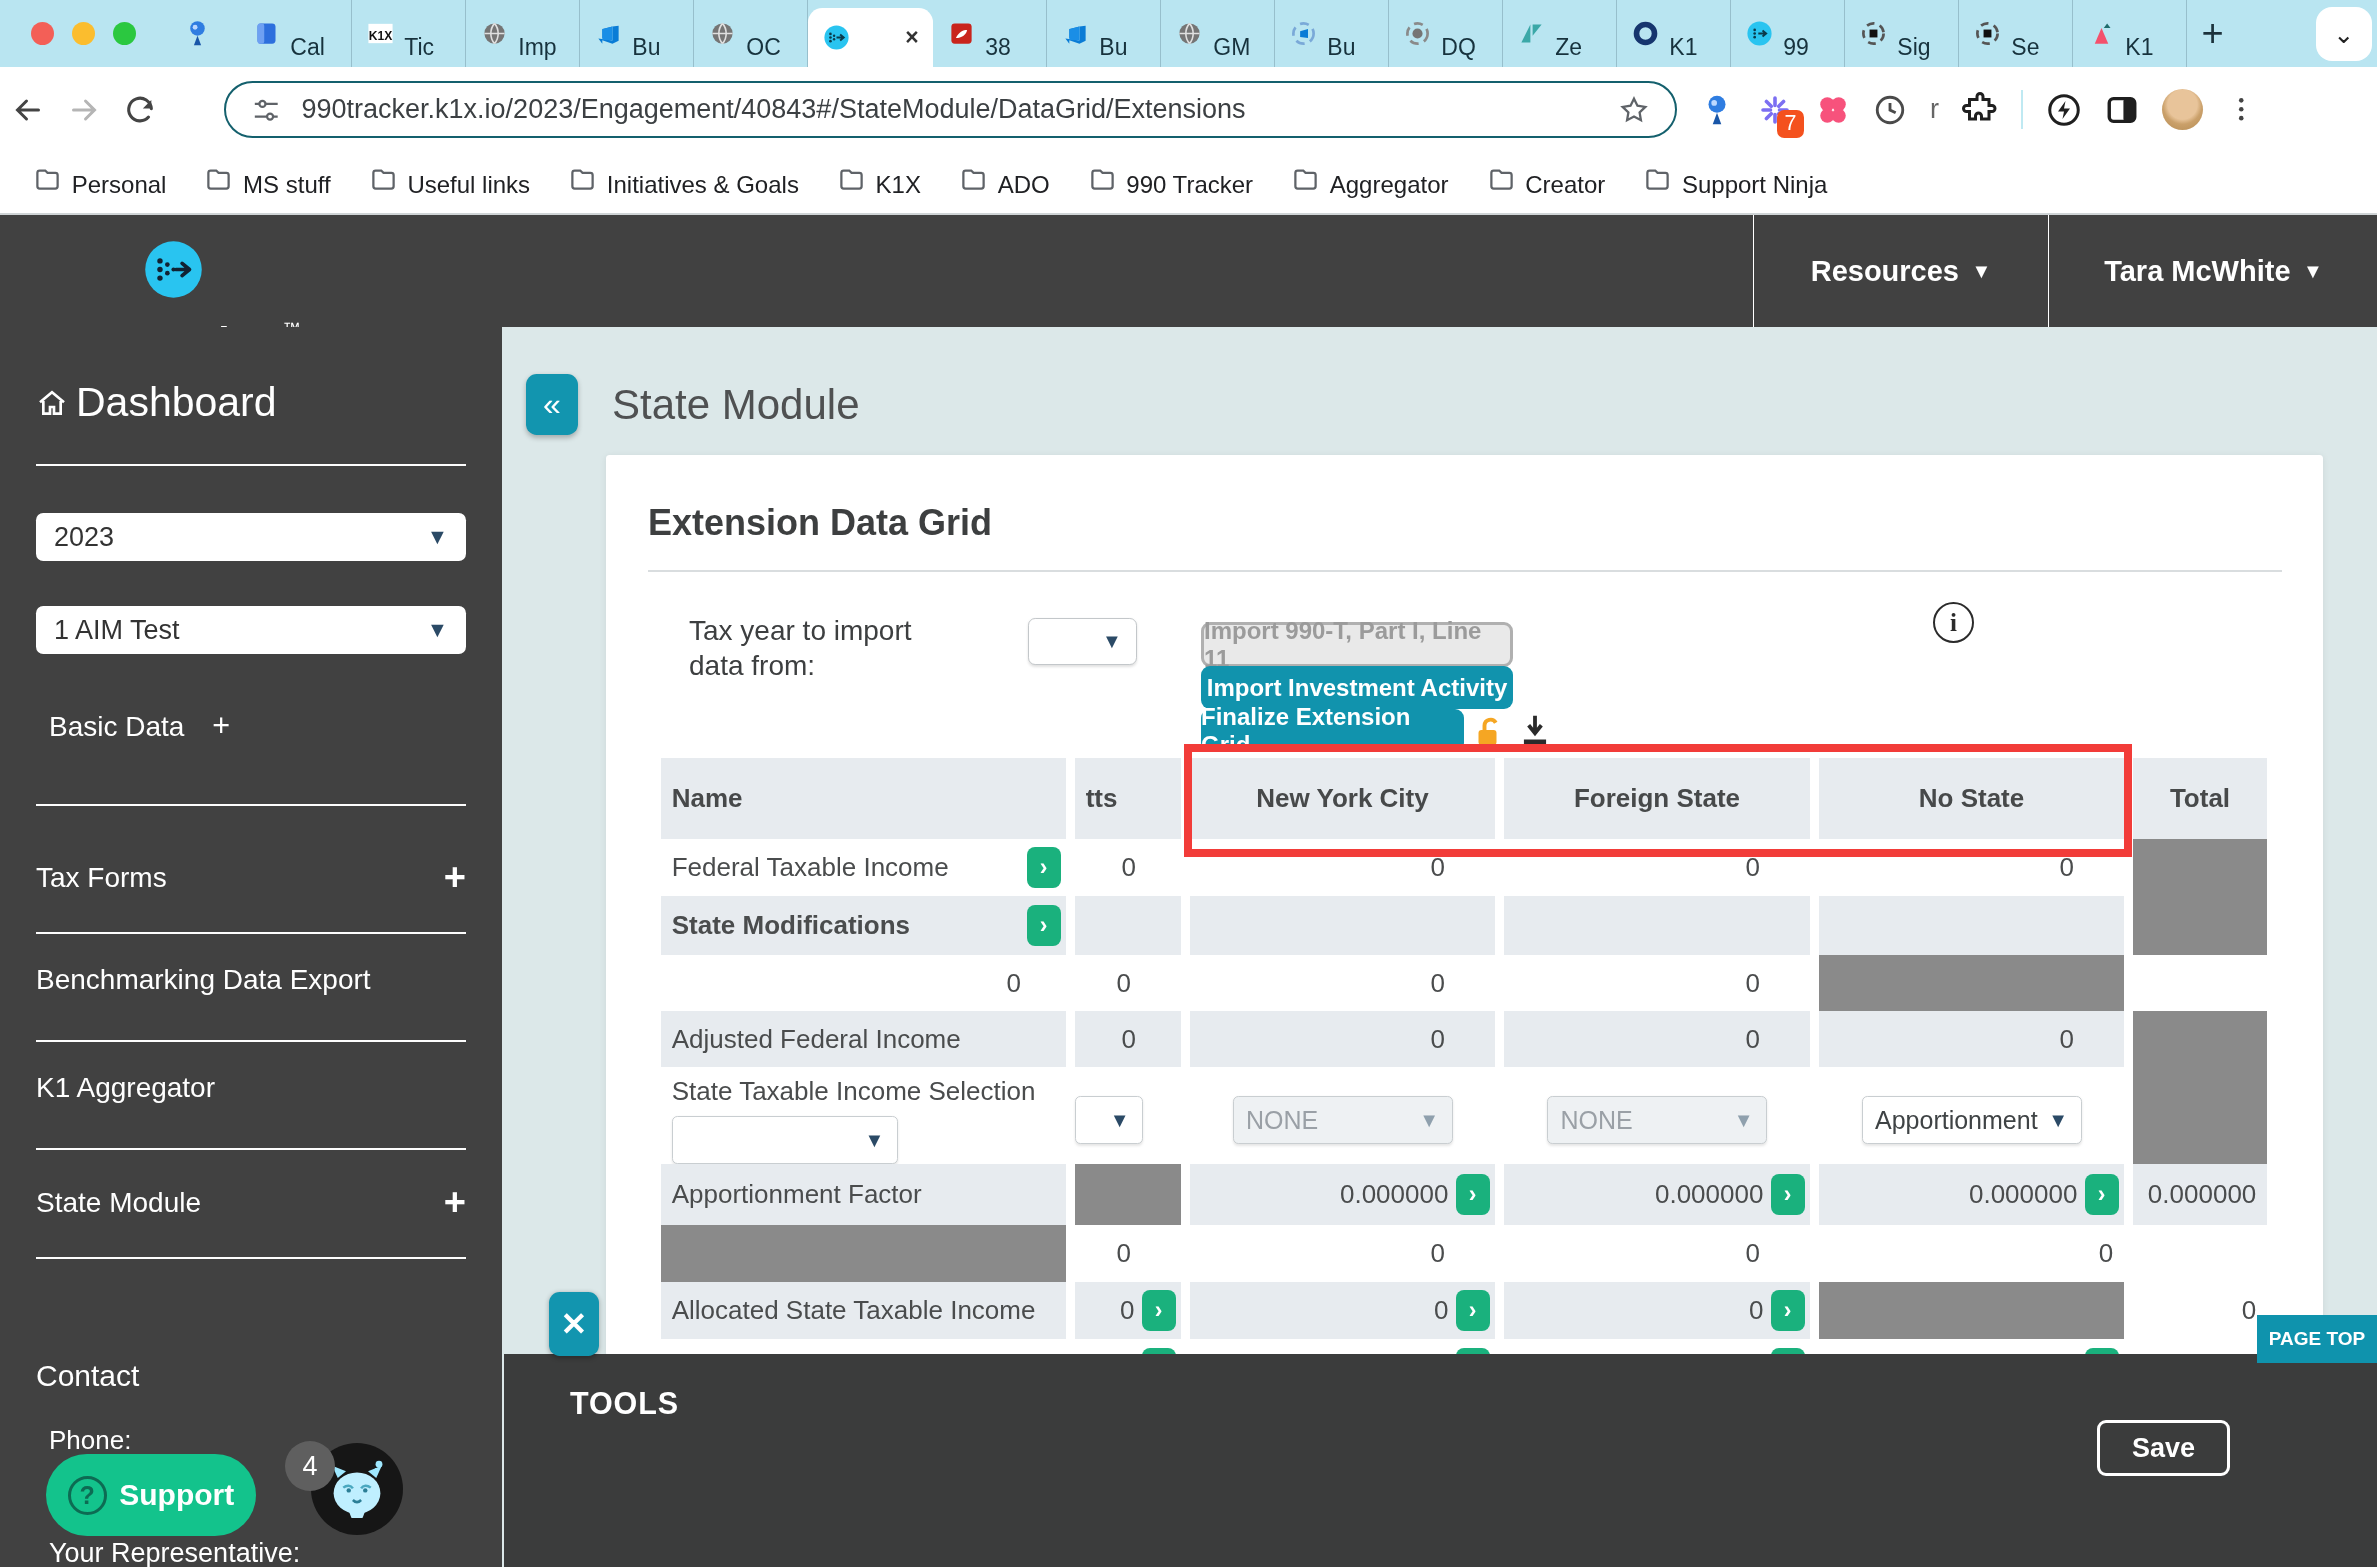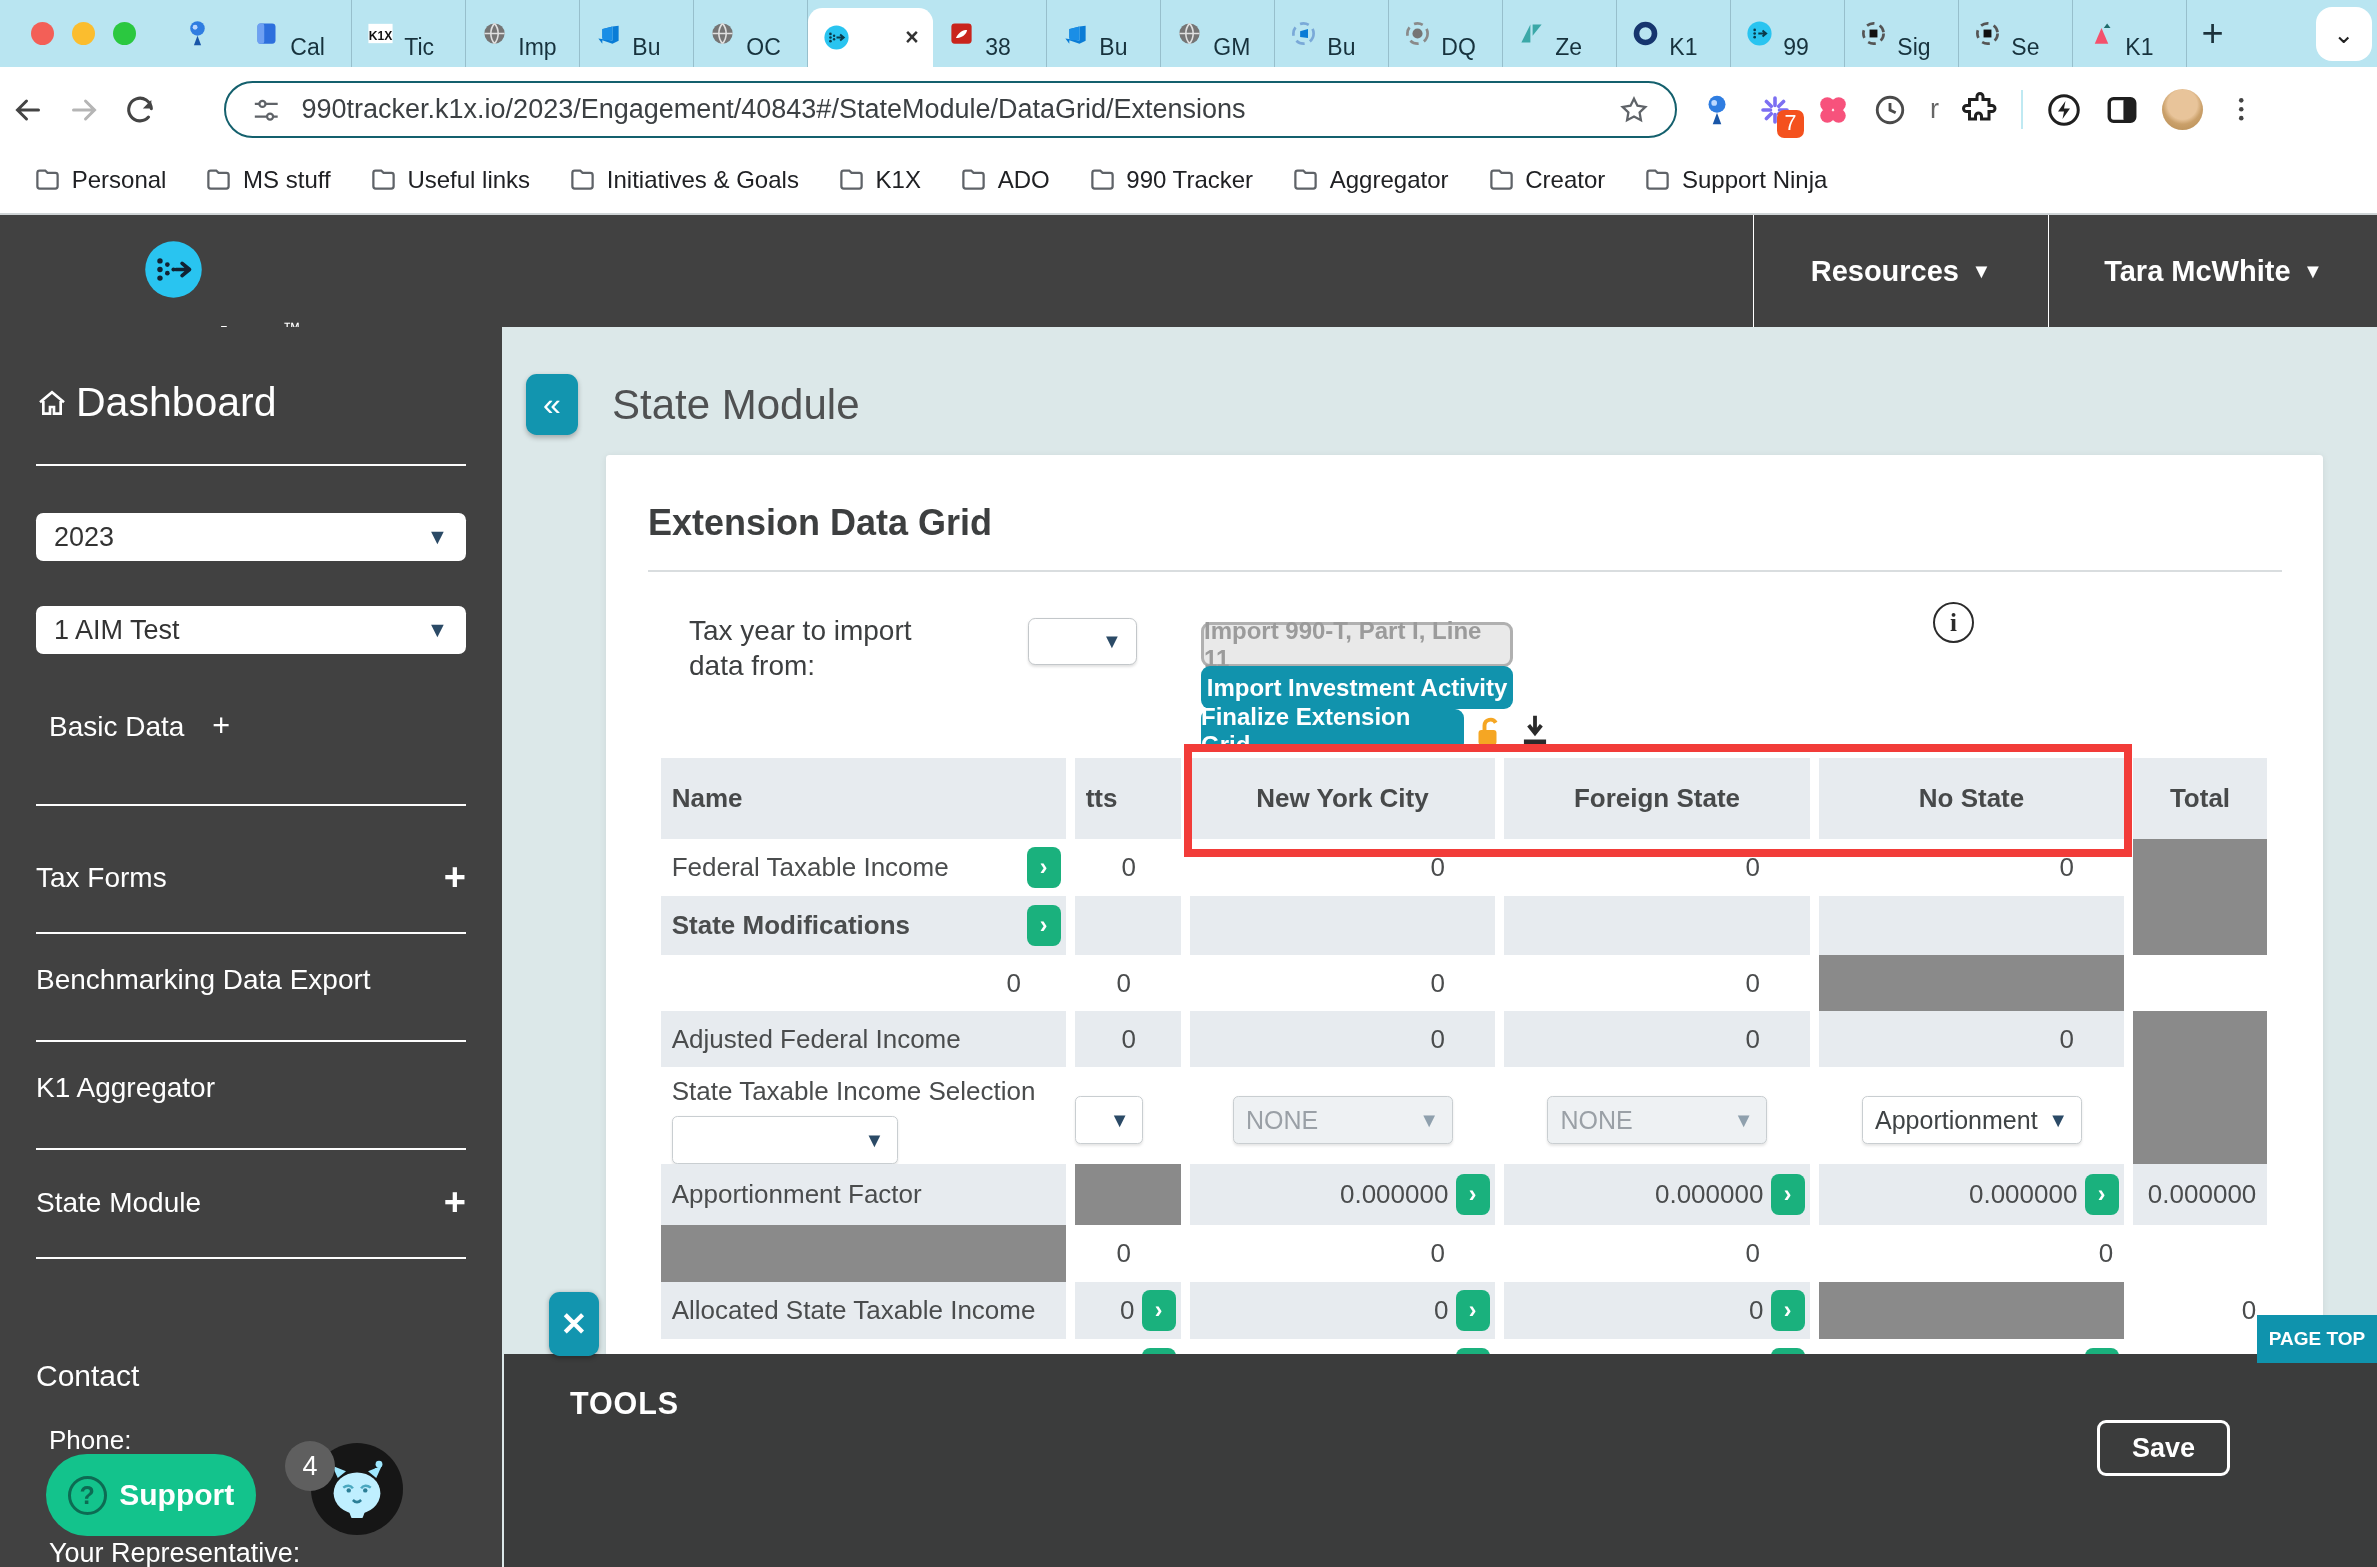--- a/index.html
+++ b/index.html
@@ -22,21 +22,21 @@
 
   .toolbar{position:absolute;left:0;top:67px;width:2377px;height:85px;background:#fff;display:flex;align-items:center;}
   .navic{width:56px;display:flex;justify-content:center;}
   .urlpill{position:absolute;left:224px;top:14.3px;width:1453px;height:57px;border:2.7px solid #14606d;border-radius:29px;display:flex;align-items:center;padding:0 25px;background:#fff;}
   .urltext{font-size:27px;color:#3c4043;margin-left:20px;flex:1;white-space:nowrap;overflow:hidden;}
   .extrow{position:absolute;left:1700px;top:0;height:85px;display:flex;align-items:center;gap:23px;}
   .badge7{position:absolute;right:-10.7px;bottom:-10.7px;background:#f4511e;color:#fff;font-size:21.5px;border-radius:7.2px;padding:1.8px 7.2px;}
   .extdiv{width:1.8px;height:39px;background:#bfe9f2;}
 
   .bookmarks{position:absolute;left:0;top:152px;width:2377px;height:63px;background:#fff;border-bottom:2.7px solid #cfd4d6;display:flex;align-items:center;gap:39px;padding-left:34px;}
-  .bm{display:flex;align-items:flex-start;gap:10.7px;}
+  .bm{display:flex;align-items:flex-end;gap:10.7px;}
   .bm span{font-size:24px;color:#202124;white-space:nowrap;}
 
   
   .appheader{position:absolute;left:0;top:215px;width:2377px;height:112px;background:#414141;}
   .brandwrap{position:absolute;left:47px;top:25px;display:flex;align-items:center;gap:20px;flex-direction:column;}
   .brandtext{color:#fff;font-size:41px;font-weight:600;letter-spacing:0.9px;}
   .brandtm{color:#fff;font-size:18px;vertical-align:top;}
   .hcell{position:absolute;top:0;height:112px;border-left:1.8px solid #fff;display:flex;align-items:center;justify-content:center;color:#fff;font-size:29px;font-weight:600;gap:12.5px;}
   .caret{font-size:20px;}
 

